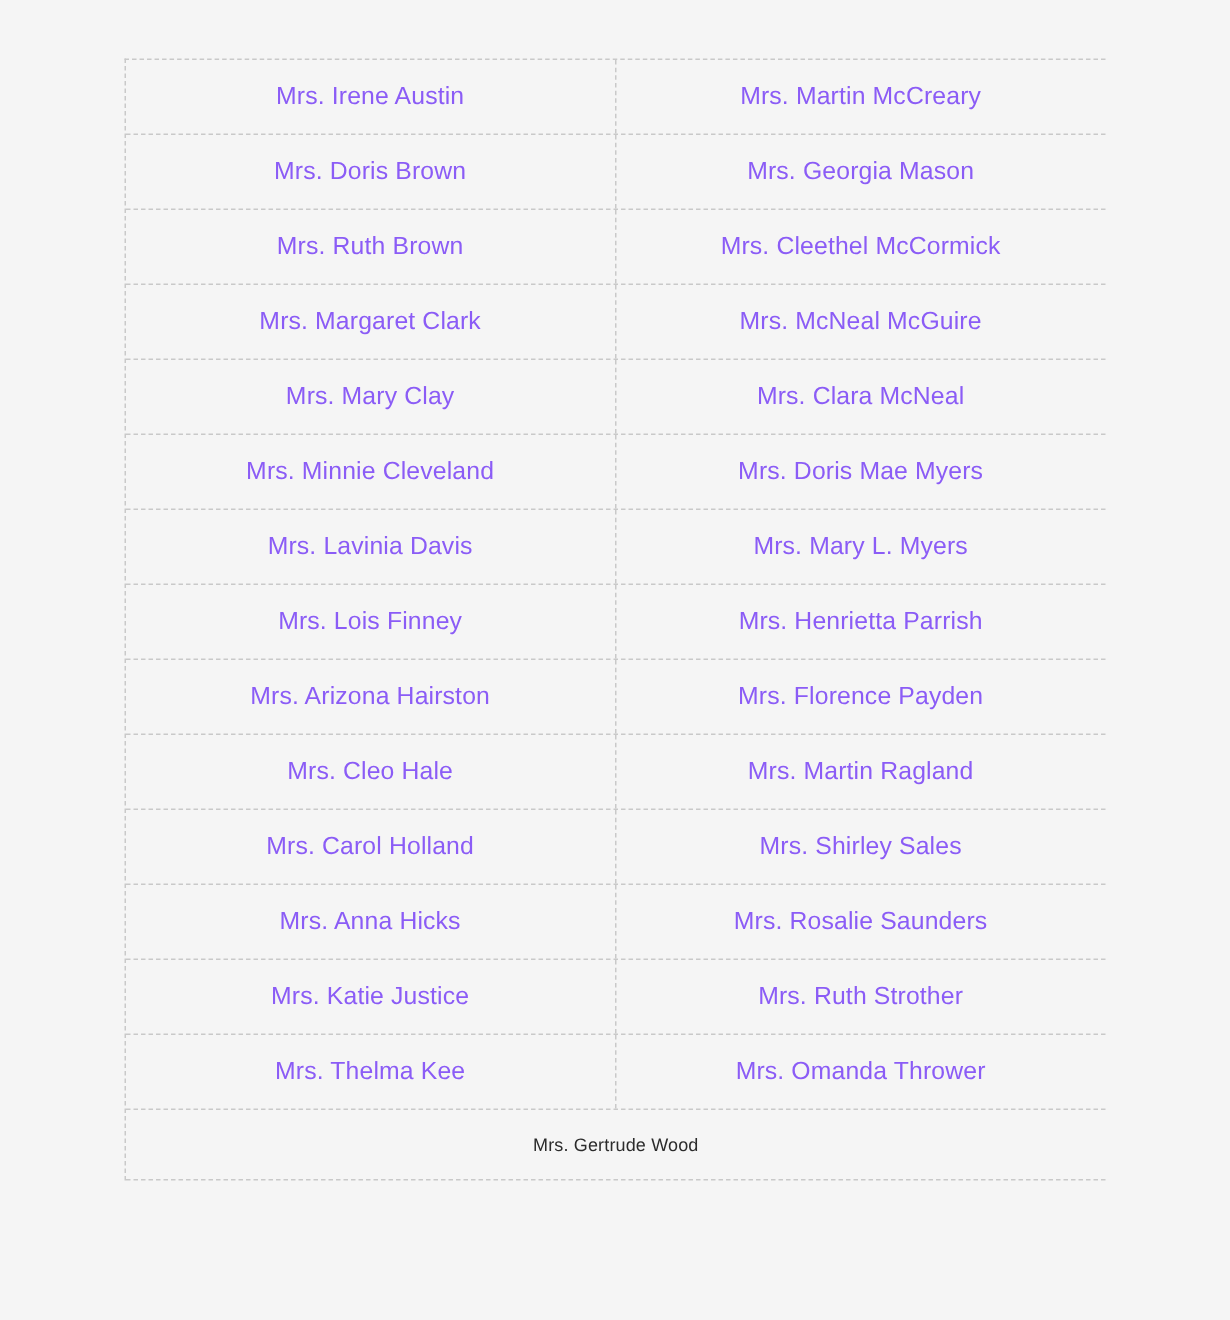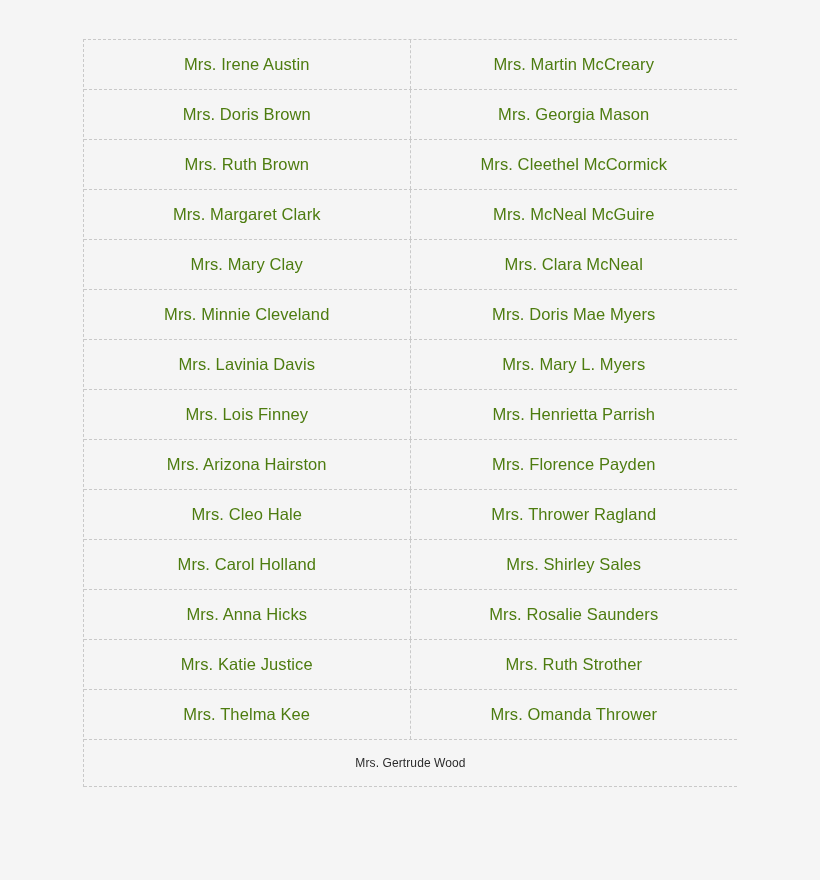--- a/index.html
+++ b/index.html
@@ -26,21 +26,21 @@
     display: flex;
     height: 50px;
     border-bottom: 1px dashed #c9c9c9;
   }
   .roster-cell {
     flex: 0 0 50%;
     display: flex;
     align-items: center;
     justify-content: center;
     font-size: 16.5px;
-    color: #4d7c0f;
+    color: #8b5cf6;
     letter-spacing: 0.1px;
     white-space: nowrap;
     overflow: hidden;
   }
   .roster-cell.left-col {
     border-right: 1px dashed #c9c9c9;
   }
   .roster-footer-row {
     display: flex;
     height: 47px;
@@ -103,21 +103,21 @@
       <div class="roster-cell">Mrs. Henrietta Parrish</div>
     </div>
 
     <div class="roster-row">
       <div class="roster-cell left-col">Mrs. Arizona Hairston</div>
       <div class="roster-cell">Mrs. Florence Payden</div>
     </div>
 
     <div class="roster-row">
       <div class="roster-cell left-col">Mrs. Cleo Hale</div>
-      <div class="roster-cell">Mrs. Thrower Ragland</div>
+      <div class="roster-cell">Mrs. Martin Ragland</div>
     </div>
 
     <div class="roster-row">
       <div class="roster-cell left-col">Mrs. Carol Holland</div>
       <div class="roster-cell">Mrs. Shirley Sales</div>
     </div>
 
     <div class="roster-row">
       <div class="roster-cell left-col">Mrs. Anna Hicks</div>
       <div class="roster-cell">Mrs. Rosalie Saunders</div>

